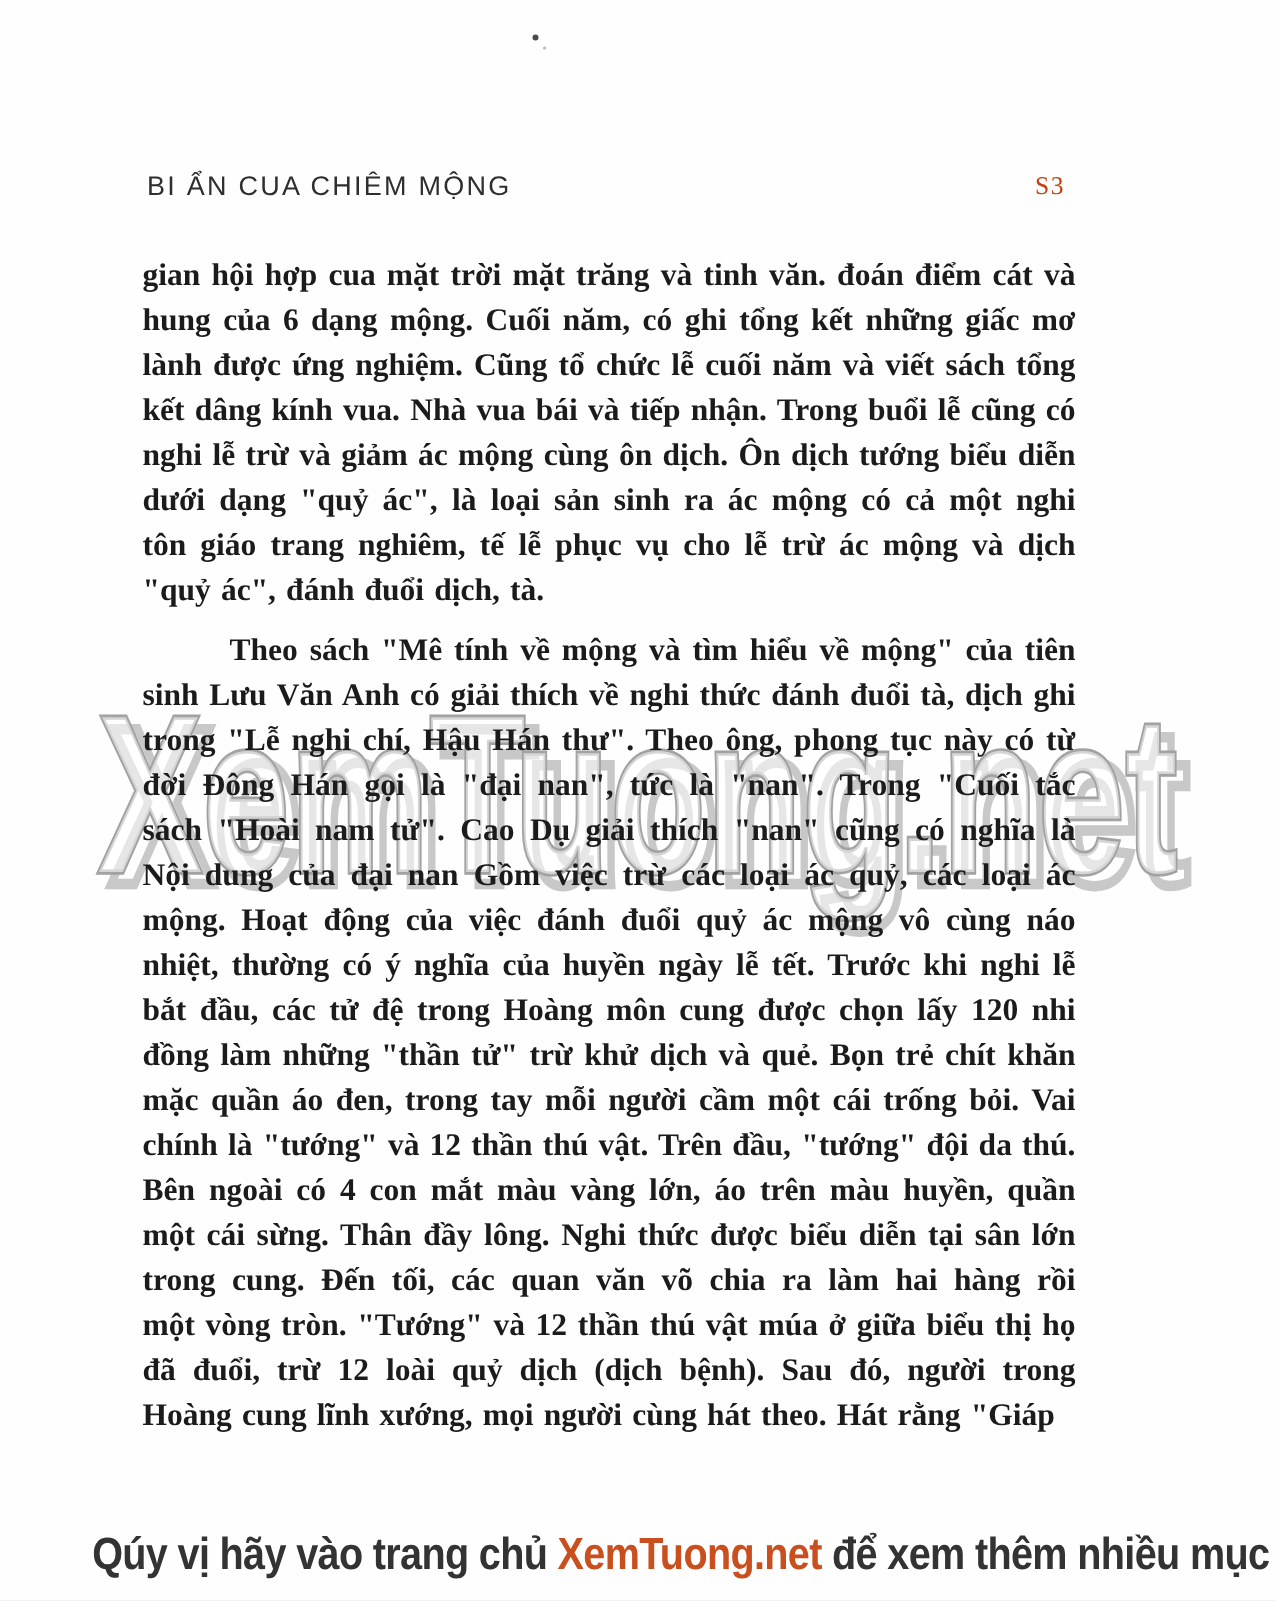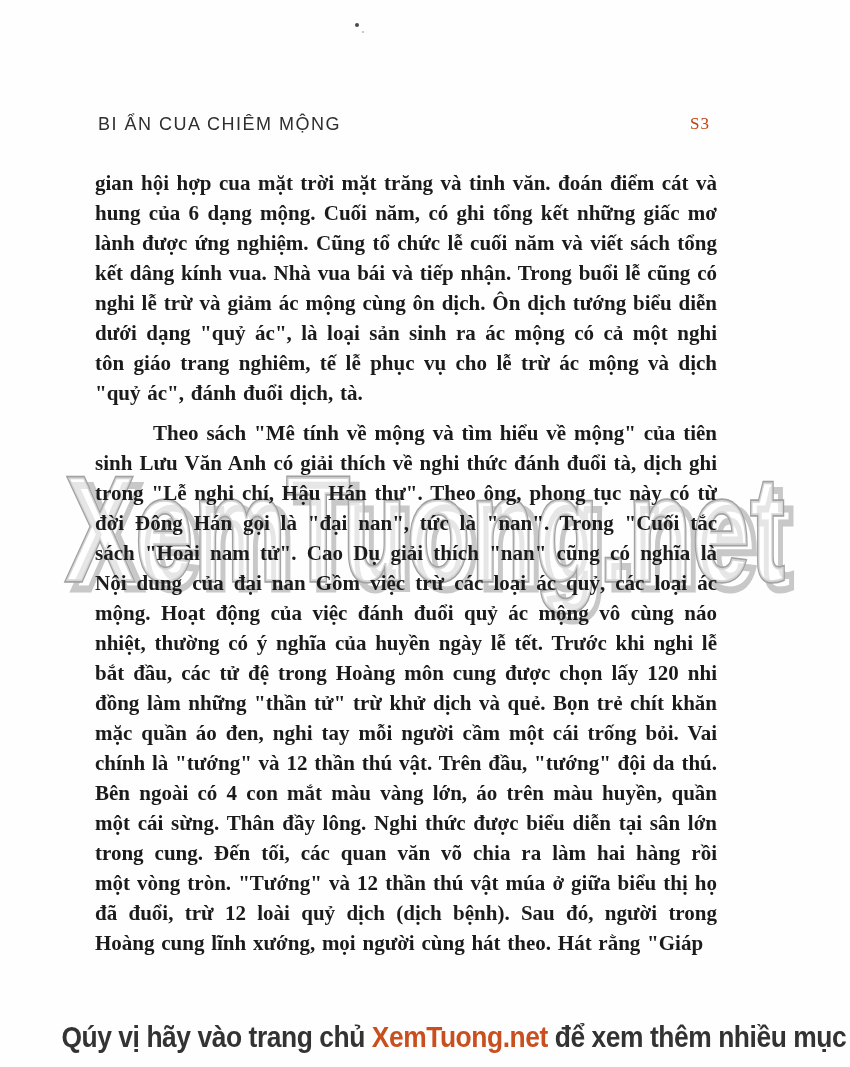--- a/index.html
+++ b/index.html
@@ -102,21 +102,21 @@
         <div class="line">Theo sách "Mê tính về mộng và tìm hiểu về mộng" của tiên</div>
         <div class="line">sinh Lưu Văn Anh có giải thích về nghi thức đánh đuổi tà, dịch ghi</div>
         <div class="line">trong "Lễ nghi chí, Hậu Hán thư". Theo ông, phong tục này có từ</div>
         <div class="line">đời Đông Hán gọi là "đại nan", tức là "nan". Trong "Cuối tắc huấn",</div>
         <div class="line">sách "Hoài nam tử". Cao Dụ giải thích "nan" cũng có nghĩa là "trừ".</div>
         <div class="line">Nội dung của đại nan Gồm việc trừ các loại ác quỷ, các loại ác</div>
         <div class="line">mộng. Hoạt động của việc đánh đuổi quỷ ác mộng vô cùng náo</div>
         <div class="line">nhiệt, thường có ý nghĩa của huyền ngày lễ tết. Trước khi nghi lễ</div>
         <div class="line">bắt đầu, các tử đệ trong Hoàng môn cung được chọn lấy 120 nhi</div>
         <div class="line">đồng làm những "thần tử" trừ khử dịch và quẻ. Bọn trẻ chít khăn đỏ,</div>
-        <div class="line">mặc quần áo đen, nghi tay mỗi người cầm một cái trống bỏi. Vai</div>
+        <div class="line">mặc quần áo đen, trong tay mỗi người cầm một cái trống bỏi. Vai</div>
         <div class="line">chính là "tướng" và 12 thần thú vật. Trên đầu, "tướng" đội da thú.</div>
         <div class="line">Bên ngoài có 4 con mắt màu vàng lớn, áo trên màu huyền, quần đỏ.</div>
         <div class="line">một cái sừng. Thân đầy lông. Nghi thức được biểu diễn tại sân lớn</div>
         <div class="line">trong cung. Đến tối, các quan văn võ chia ra làm hai hàng rồi thành</div>
         <div class="line">một vòng tròn. "Tướng" và 12 thần thú vật múa ở giữa biểu thị họ</div>
         <div class="line">đã đuổi, trừ 12 loài quỷ dịch (dịch bệnh). Sau đó, người trong</div>
         <div class="line">Hoàng cung lĩnh xướng, mọi người cùng hát theo. Hát rằng "Giáp</div>
       </div>
     </div>
 

